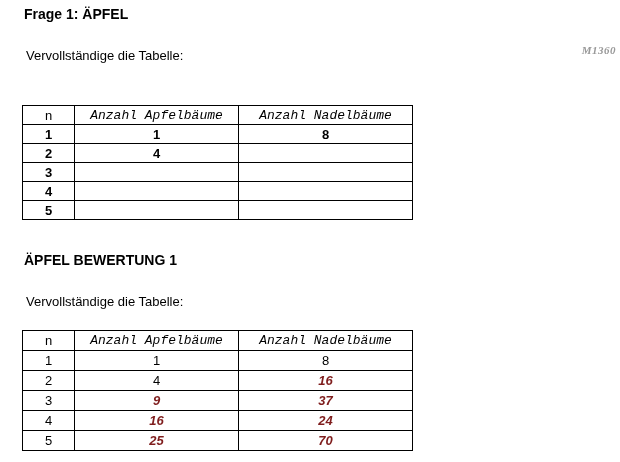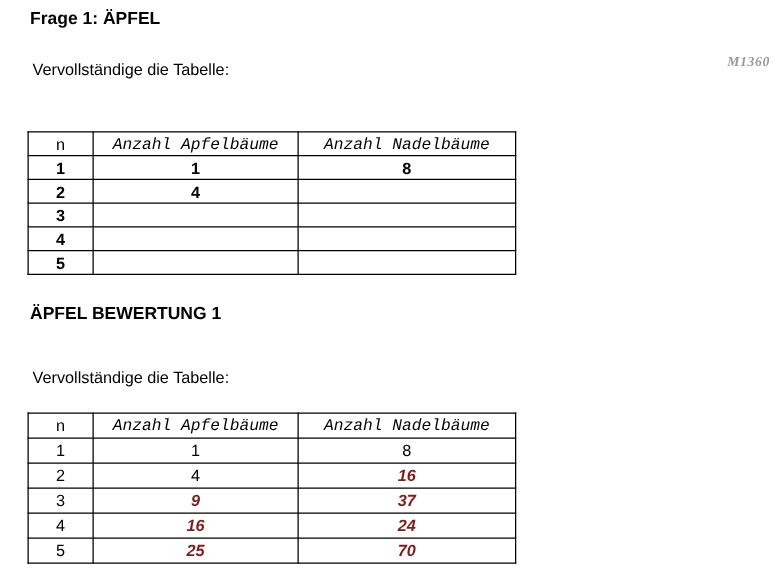--- a/index.html
+++ b/index.html
@@ -51,21 +51,21 @@
     font-size: 13px;
     font-family: "Liberation Sans", sans-serif;
   }
   #instruction-1 {
     left: 26px;
     top: 48px;
   }
   #section2-heading {
     position: absolute;
     left: 24px;
-    top: 242px;
+    top: 252px;
   }
   #instruction-2 {
     left: 26px;
     top: 294px;
   }
   table.grid {
     position: absolute;
     border-collapse: collapse;
     table-layout: fixed;
     font-family: "Liberation Sans", sans-serif;

